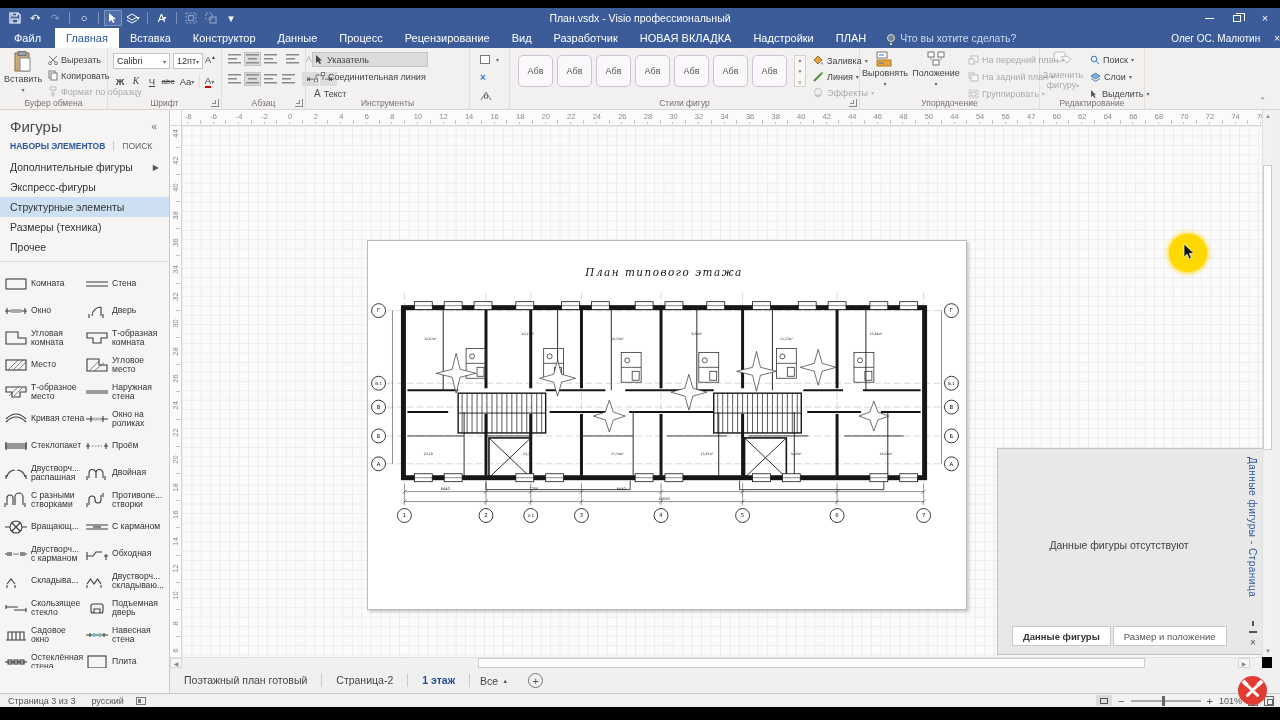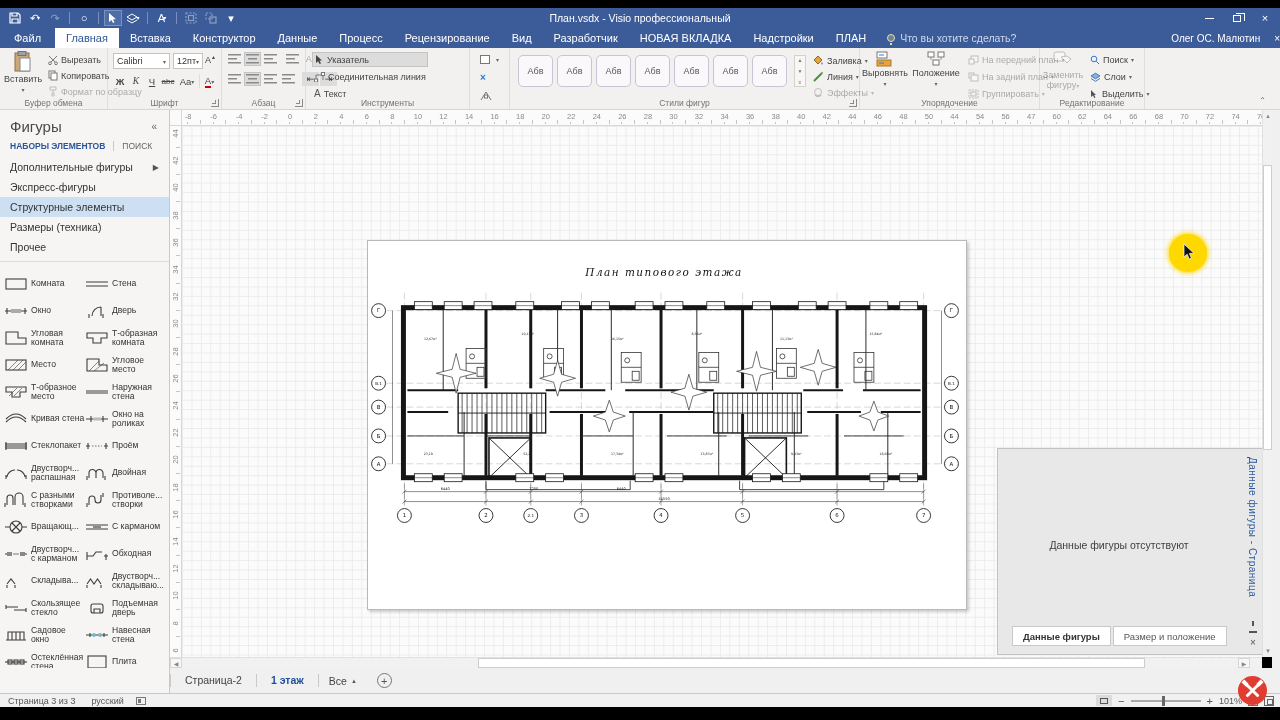--- a/index.html
+++ b/index.html
@@ -1196,20 +1196,21 @@
       <div class="dp-tab">Размер и положение</div>
     </div>
     <div class="dp-side">
       <span class="pinico"></span>
       <span>×</span>
     </div>
   </div>
 
   <div class="abs leftfill"></div>
   <div class="abs pagetabs" id="pagetabs">
+      <span class="ptab">Поэтажный план готовый</span>
       <div class="ptsep"></div>
       <span class="ptab">Страница-2</span>
       <div class="ptsep"></div>
       <span class="ptab active">1 этаж</span>
       <div class="ptsep"></div>
       <span class="pt-all">
         <span>Все</span>
         <span class="tri">▲</span>
       </span>
       <div class="pt-add">+</div>

